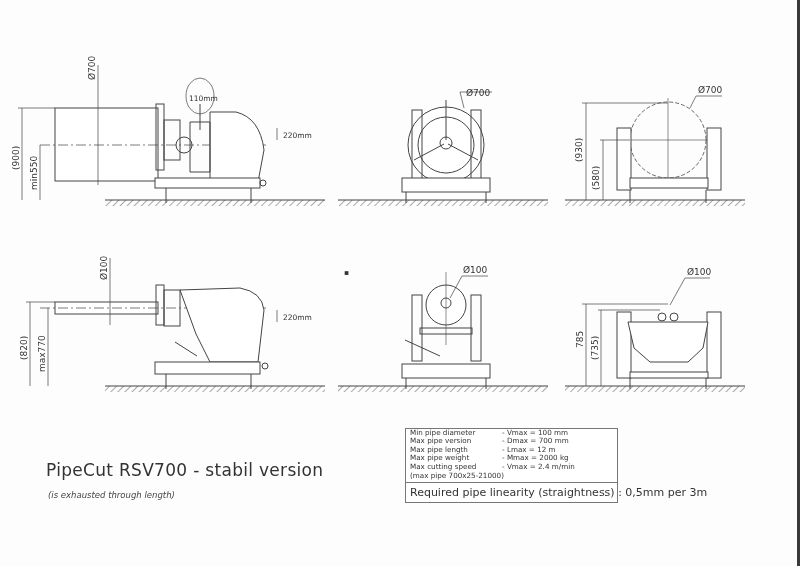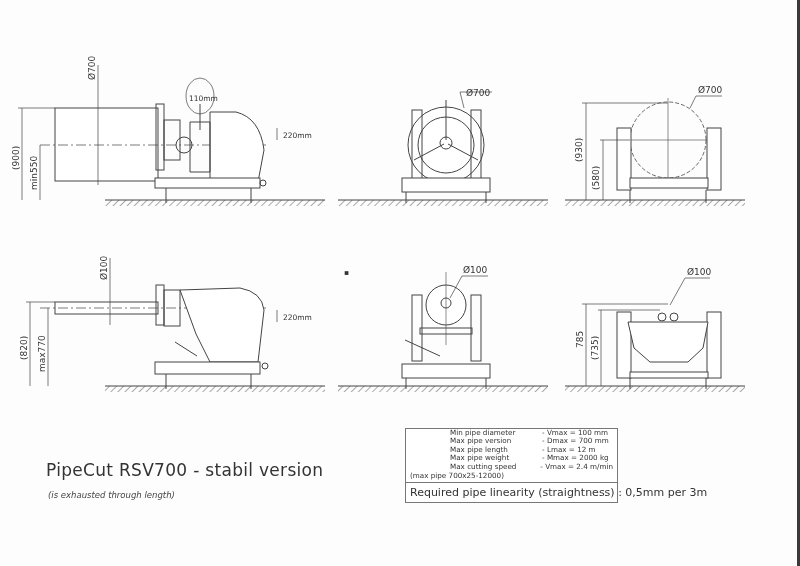--- a/index.html
+++ b/index.html
@@ -18,21 +18,21 @@
   }
   .subtitle {
     position: absolute; left: 48px; top: 490px; font-size: 8.5px; color: #444; font-style: italic;
     font-family: "DejaVu Sans", sans-serif;
   }
   .spec {
     position: absolute; left: 405px; top: 428px; width: 211px; border: 1px solid #777; background: #fff;
     font-family: "DejaVu Sans", sans-serif; color: #333;
   }
   .spec-head { font-size: 8px; padding: 3px 4px 1px 4px; white-space: nowrap; }
-  .spec-row { display: flex; font-size: 7.2px; line-height: 8.4px; padding: 0 4px; white-space: nowrap; margin-left: 40px; }
+  .spec-row { display: flex; font-size: 7.2px; line-height: 8.4px; padding: 0 4px; white-space: nowrap; }
   .spec-row .k { width: 92px; }
   .spec-row .v { flex: 1; }
   .spec-note { font-size: 7.2px; padding: 0 4px 2px 4px; white-space: nowrap; }
   .spec-foot { border-top: 1px solid #777; font-size: 11px; padding: 3px 4px; white-space: nowrap; }
 </style>
 </head>
 <body>
 
 <div class="sheet">
 
@@ -202,18 +202,18 @@
     <span class="v">- Lmax = 12 m</span>
   </div>
   <div class="spec-row">
     <span class="k">Max pipe weight</span>
     <span class="v">- Mmax = 2000 kg</span>
   </div>
   <div class="spec-row">
     <span class="k">Max cutting speed</span>
     <span class="v">- Vmax = 2.4 m/min</span>
   </div>
-  <div class="spec-note">(max pipe 700x25-12000)</div>
+  <div class="spec-note">(max pipe 700x25-21000)</div>
   <div class="spec-foot">Required pipe linearity (straightness) : 0,5mm per 3m</div>
 </div>
 
 <div class="right-edge"></div>
 </div>
 
 </body></html>

